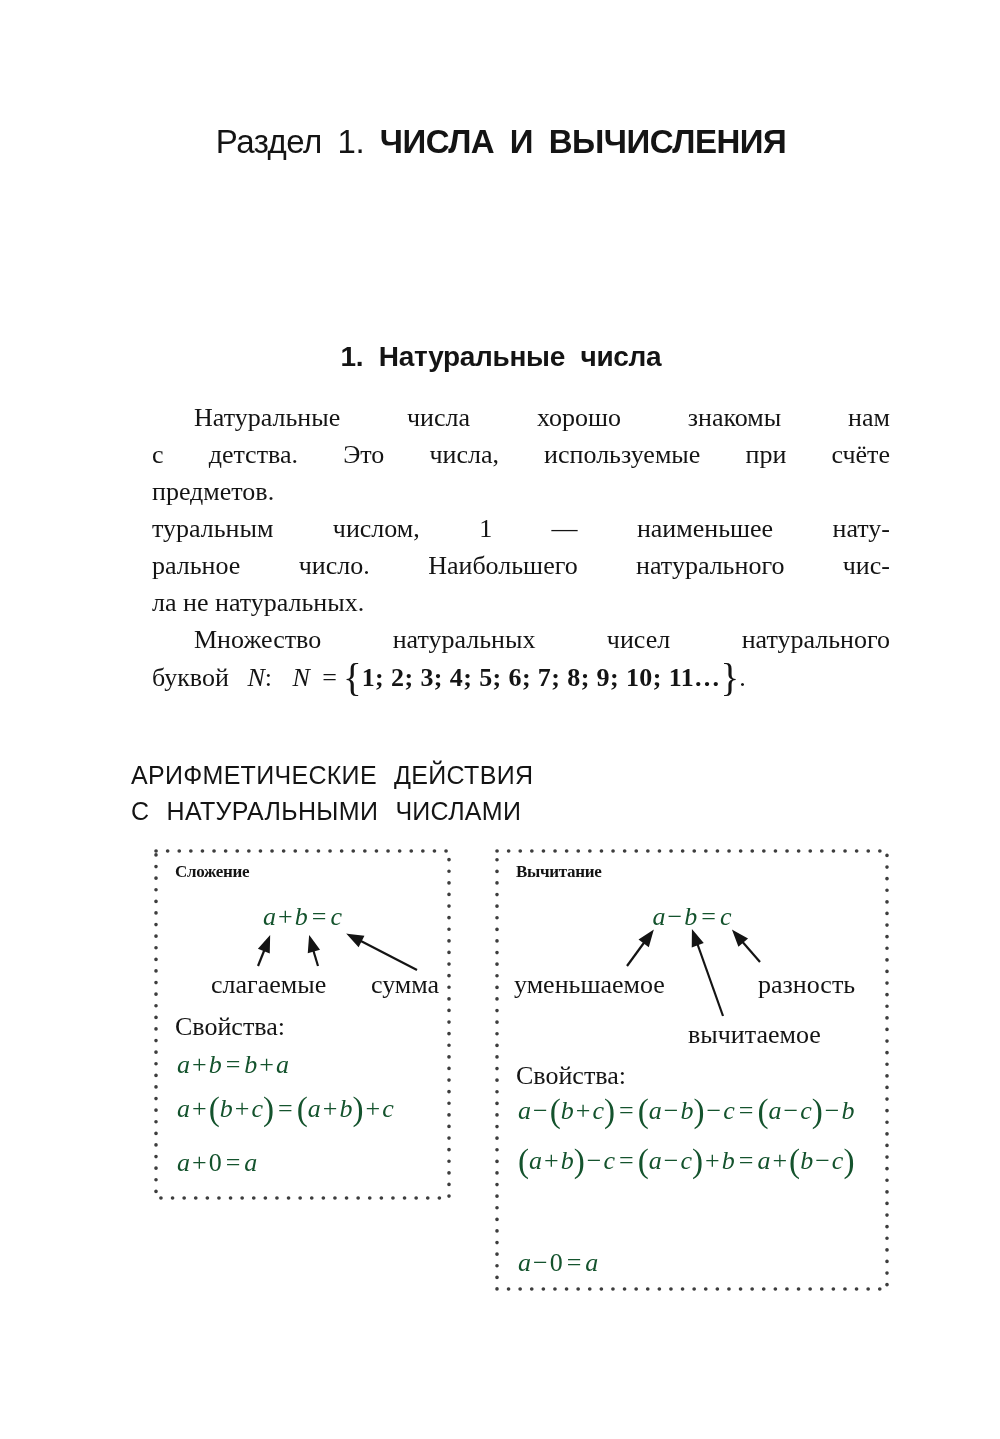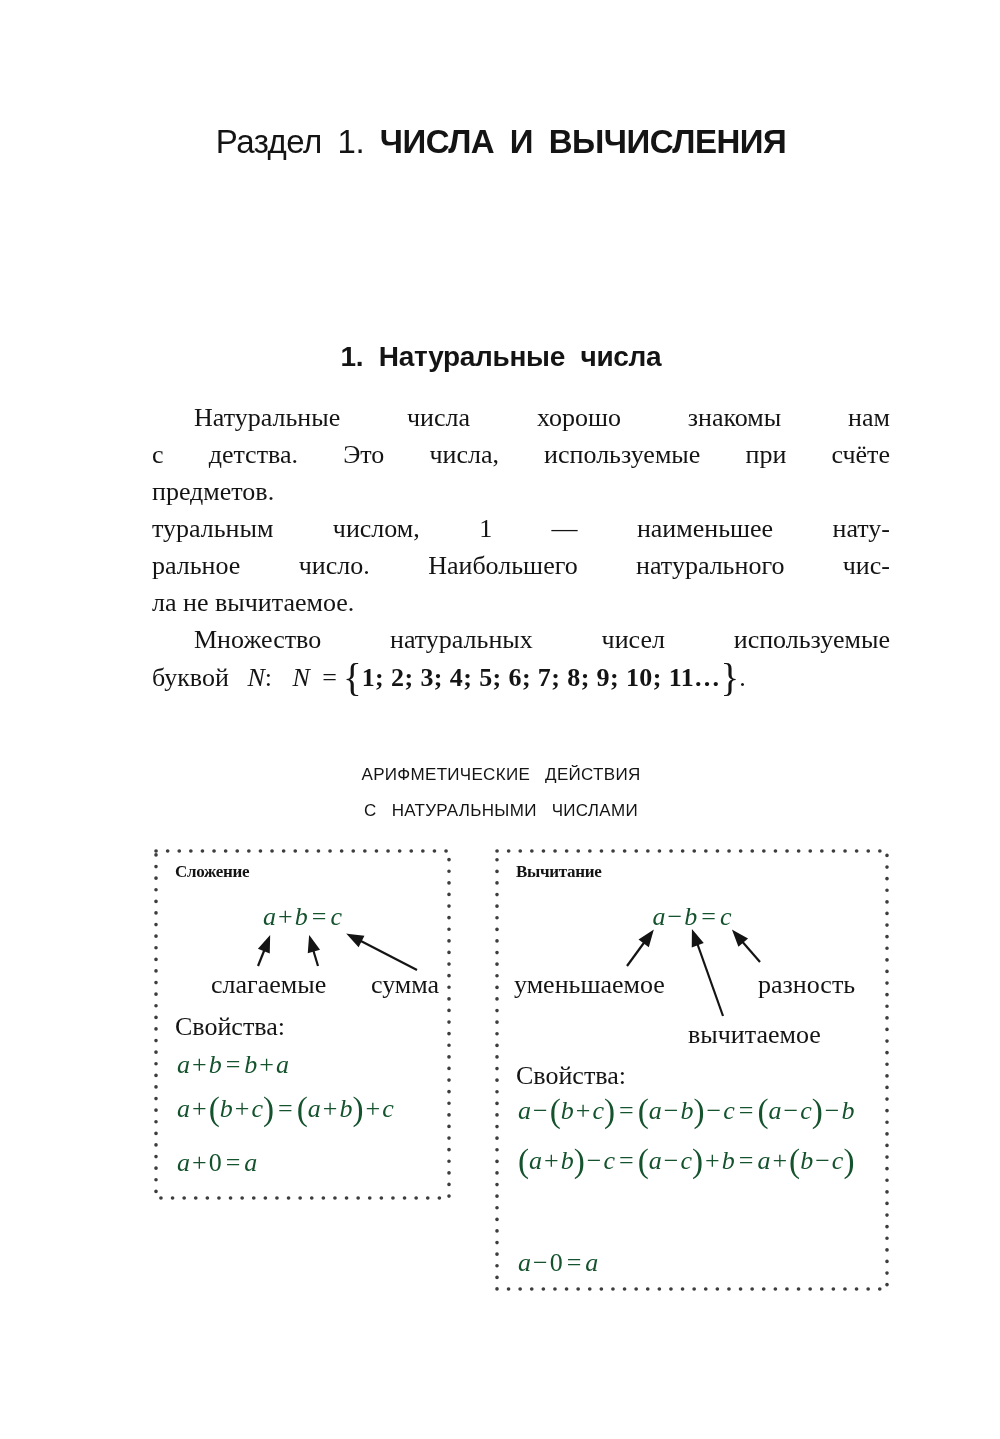--- a/index.html
+++ b/index.html
@@ -24,23 +24,23 @@
   .doc-title .main{font-weight:700;}
   .section-heading{
     position:absolute;top:341px;left:131px;width:740px;
     text-align:center;
     font-family:"Liberation Sans", sans-serif;
     font-size:28px;font-weight:700;
     letter-spacing:-0.3px;word-spacing:8px;
   }
   .subheading{
     position:absolute;top:757px;left:131px;width:740px;
-    text-align:center;
+    text-align:left;
     font-family:"Liberation Sans", sans-serif;
-    font-size:17px;font-weight:400;line-height:36px;
+    font-size:25px;font-weight:400;line-height:36px;
     letter-spacing:0.3px;word-spacing:10px;
   }
   
   .body-text{
     position:absolute;top:399px;left:152px;width:738px;
     font-size:26px;line-height:37px;
   }
   .bline{width:738px;}
   .jl{text-align:justify;text-align-last:justify;}
   .ll{text-align:left;}
@@ -89,23 +89,23 @@
 
   <div class="section-heading">1. Натуральные числа</div>
 
   <div class="body-text">
     <div class="bline jl ind">Натуральные числа хорошо знакомы нам</div>
     <div class="bline jl">с детства. Это числа, используемые при счёте</div>
     <div class="bline ll">предметов.</div>
 
     <div class="bline jl">туральным числом, 1 — наименьшее нату-</div>
     <div class="bline jl">ральное число. Наибольшего натурального чис-</div>
-    <div class="bline ll">ла не вычитаемое.</div>
+    <div class="bline ll">ла не натуральных.</div>
 
-    <div class="bline jl ind">Множество натуральных чисел используемые</div>
+    <div class="bline jl ind">Множество натуральных чисел натурального</div>
     <div class="bline ll">
       <span>буквой</span>
       <span class="mvar gap1">N</span><span>:</span>
       <span class="mvar gap2">N</span>
       <span class="meq">=</span><span class="brace">{</span><span class="setnum">1; 2; 3; 4; 5; 6; 7; 8; 9; 10; 11…</span><span class="brace">}</span><span>.</span>
     </div>
   </div>
 
   <div class="subheading">
     <div>АРИФМЕТИЧЕСКИЕ ДЕЙСТВИЯ</div>

